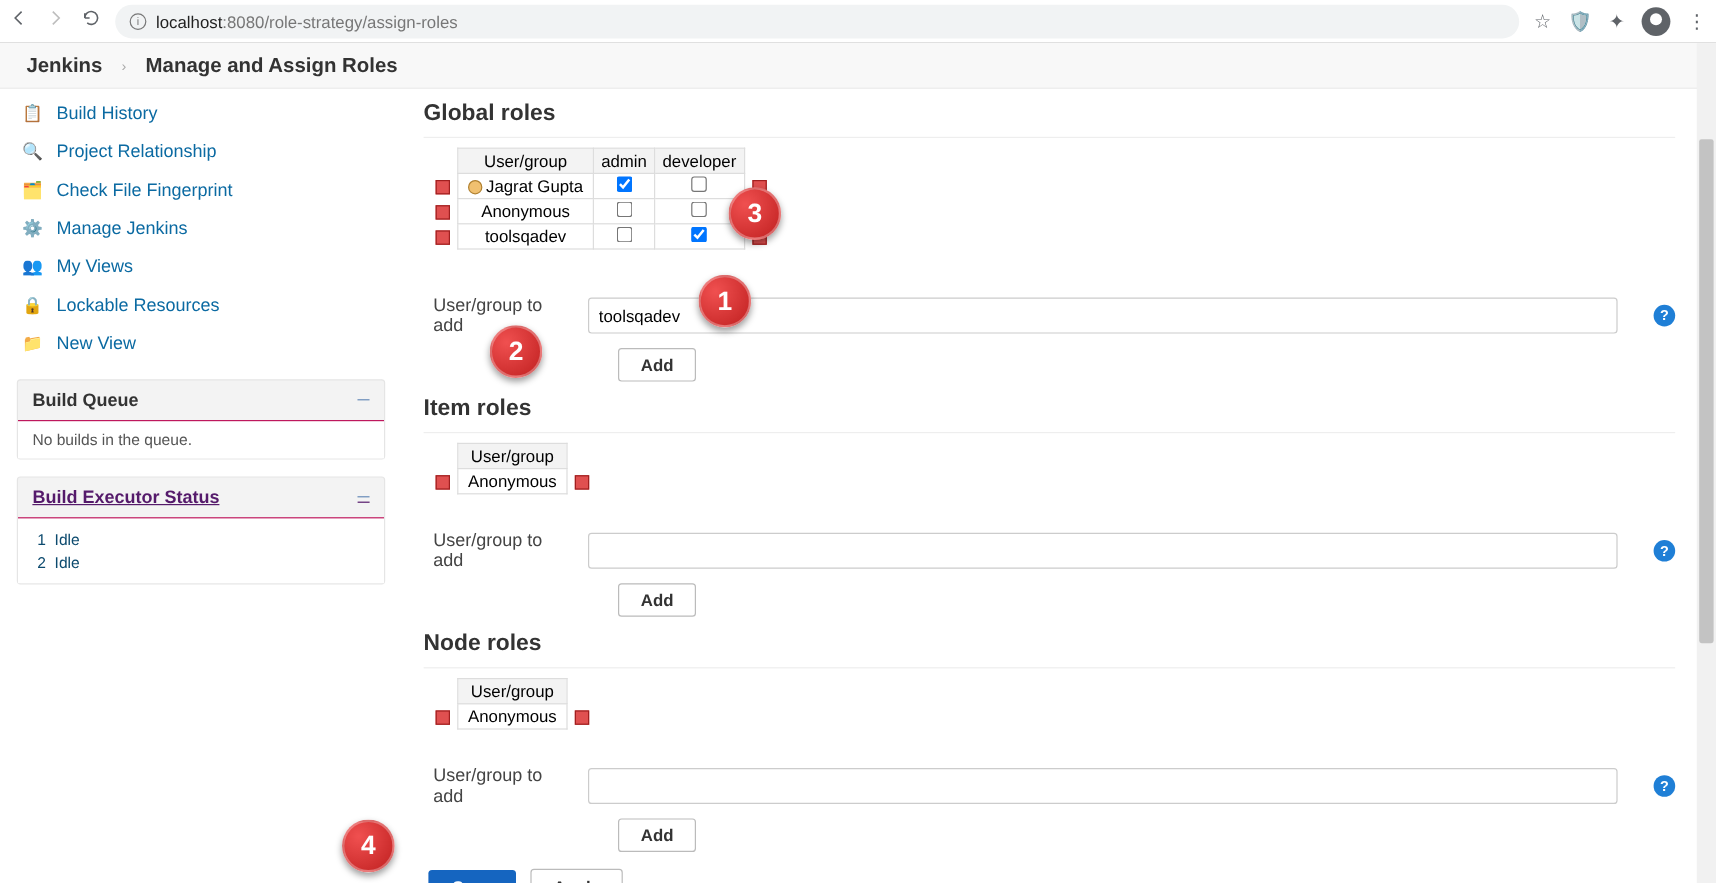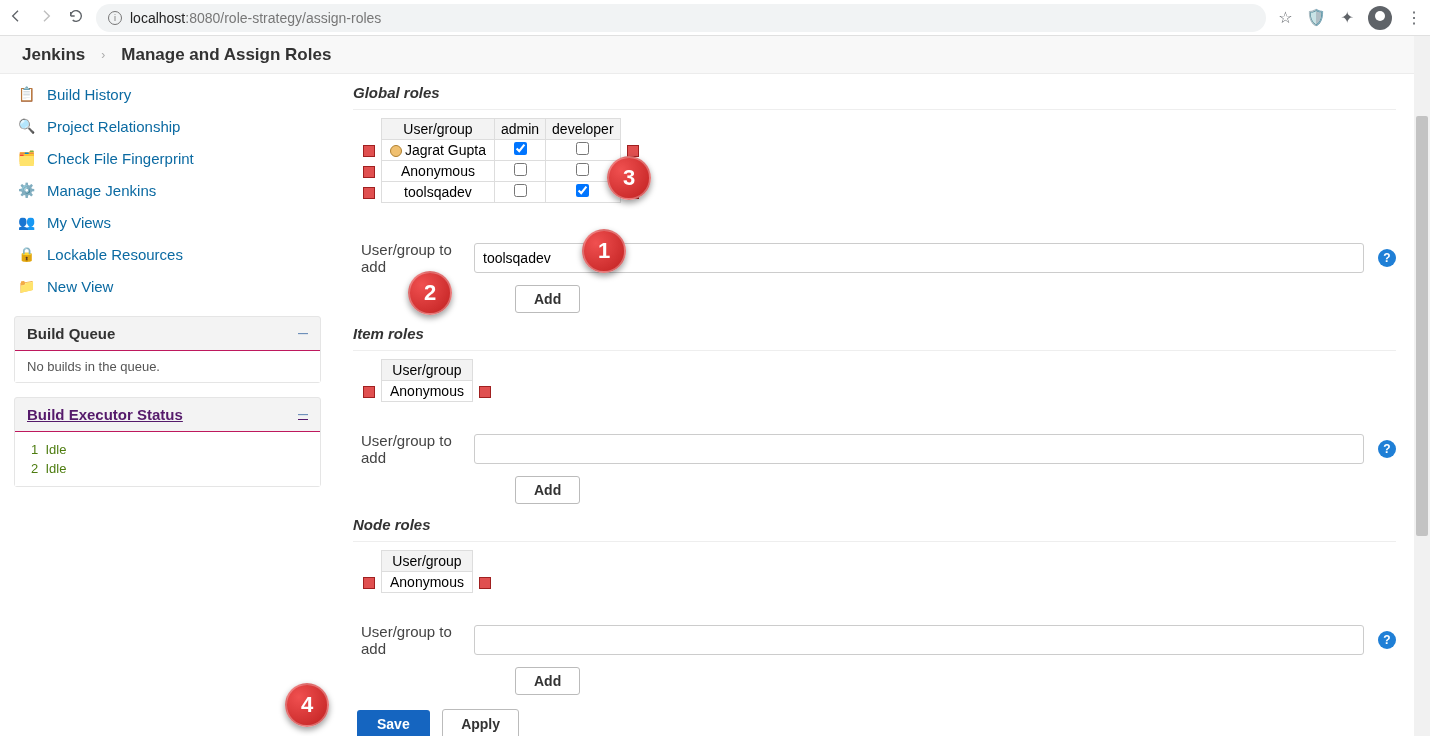--- a/index.html
+++ b/index.html
@@ -26,37 +26,37 @@
 
 .page { display: flex; height: calc(100% - 74px); }
 .sidebar { width: 335px; padding: 4px 14px; }
 .side-link { display: flex; align-items: center; gap: 10px; padding: 6px 3px; color: #0b6aa2; font-size: 15px; cursor: pointer; }
 .side-ico { width: 20px; height: 20px; display: flex; align-items: center; justify-content: center; font-size: 14px; }
 
 .side-panel { margin-top: 14px; background: #f3f3f3; border: 1px solid #e5e5e5; border-radius: 3px; }
 .side-panel-head { padding: 8px 12px; font-weight: 600; color: #333; font-size: 15px; display: flex; justify-content: space-between; align-items: center; }
 .side-panel-body { padding: 8px 12px; font-size: 13px; color: #555; background: #fff; border-top: 1px solid #be185d; }
 .side-panel-head .collapse { font-size: 10px; color: #6a8db9; }
-.side-panel-body .row { padding: 2px 4px; font-size: 13px; color: #4d7c0f; }
+.side-panel-body .row { padding: 2px 4px; font-size: 13px; color: #0c4a6e; }
 .besh .side-panel-head { text-decoration: underline; color: #551a6b; }
 
 
 .main { flex: 1; padding: 8px 34px 20px 18px; position: relative; overflow: hidden; }
-.section-title { font-weight: 700; font-size: 15px; color: #333; margin: 2px 0 8px 0; font-style: italic; }
+.section-title { font-weight: 700; font-size: 19px; color: #333; margin: 2px 0 8px 0; }
 .hr { border: none; border-top: 1px solid #eee; margin: 3px 0 8px 0; }
 
 table.role-table { border-collapse: collapse; margin-left: 4px; }
 table.role-table th, table.role-table td { border: 1px solid #ddd; padding: 2px 6px; font-size: 14px; text-align: center; background: #fff; }
 table.role-table th { background: #f3f3f3; font-weight: 500; }
 table.role-table td.name { text-align: center; padding: 2px 8px; }
 .del-ico { display: inline-block; width: 12px; height: 12px; background: #e05050; border: 1px solid #a02020; vertical-align: middle; }
 .user-ico { display:inline-block; width:12px; height:12px; background:#f0c070; border-radius:50%; border:1px solid #b08030; margin-right:3px; vertical-align: middle;}
 input[type=checkbox] { width: 13px; height: 13px; }
 
-.add-row { display: flex; align-items: center; gap: 8px; margin-top: 38px; margin-left: 8px; }
+.add-row { display: flex; align-items: center; gap: 24px; margin-top: 38px; margin-left: 8px; }
 .add-row.tight { margin-top: 30px; }
 .add-label { width: 105px; text-align: left; font-size: 15px; color: #444; }
 .add-input { flex: 1; height: 30px; border: 1px solid #ccc; border-radius: 3px; padding: 0 8px; font-size: 14px; max-width: 905px; }
 .help-ico { width: 18px; height: 18px; border-radius: 50%; background: #1f7fd6; color: #fff; font-size: 12px; display: flex; align-items: center; justify-content: center; font-weight: bold; margin-left: 6px; }
 .add-btn-row { margin-left: 122px; margin-top: 10px; padding-left: 40px; }
 button.add-btn { padding: 5px 18px; border: 1px solid #bbb; background: #fff; border-radius: 3px; font-size: 14px; cursor: pointer; font-weight: 600; color: #333; }
 button.save-btn { padding: 6px 20px; background: #1565c0; color: #fff; border: none; border-radius: 3px; font-size: 14px; font-weight: 600; cursor: pointer; }
 button.apply-btn { padding: 6px 18px; background: #fff; color: #333; border: 1px solid #bbb; border-radius: 3px; font-size: 14px; font-weight: 600; cursor: pointer; margin-left: 8px; }
 .bottom-row { margin-top: 14px; margin-left: 4px; }
 

